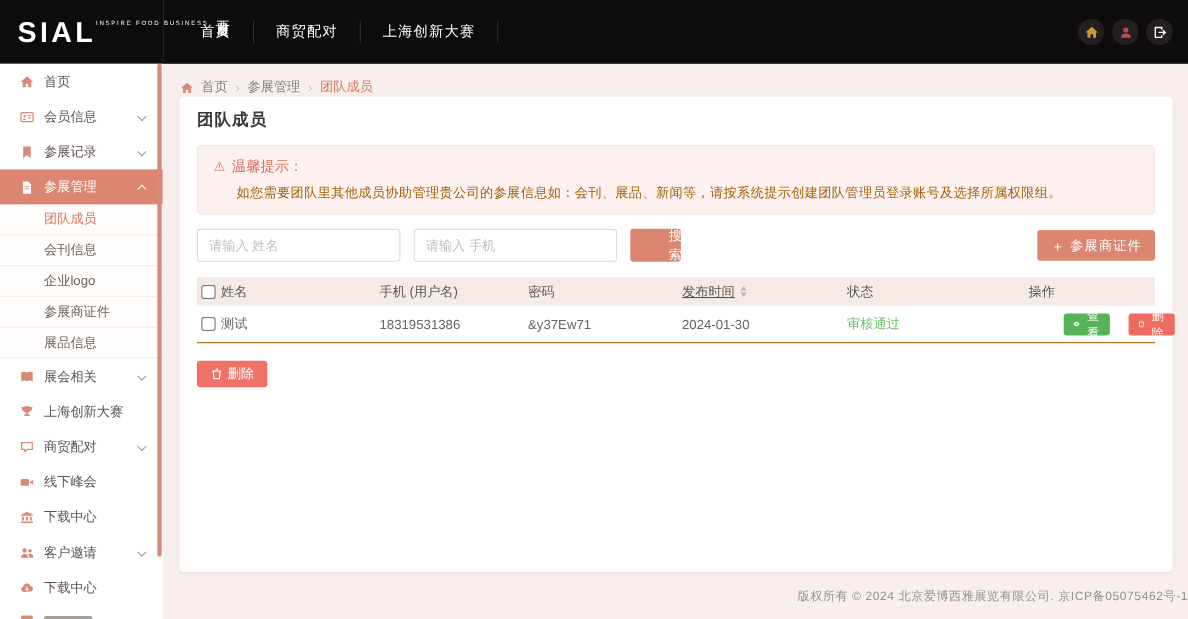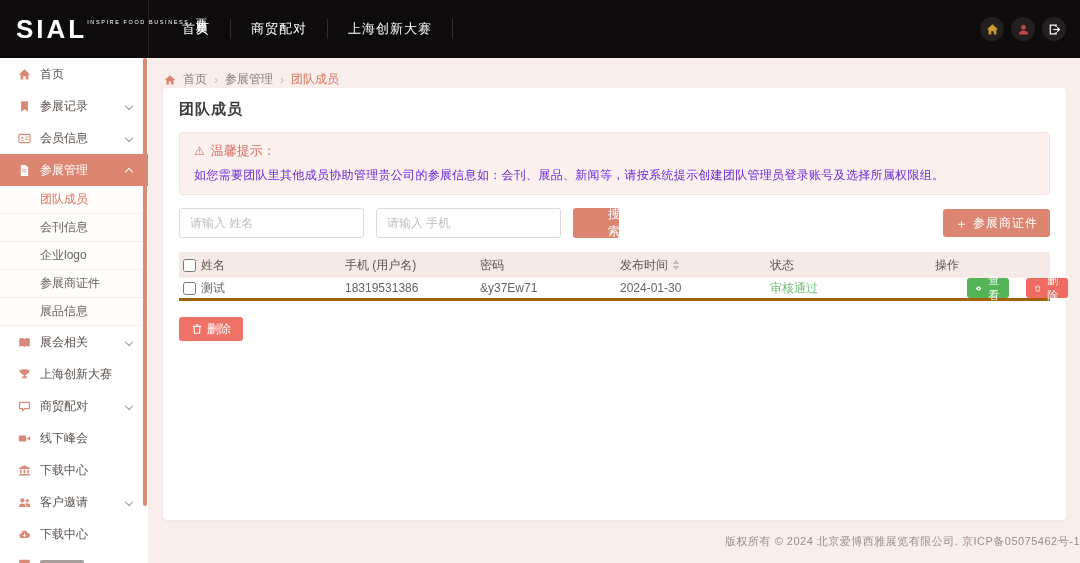--- a/index.html
+++ b/index.html
@@ -45,37 +45,37 @@
   .breadcrumb .sep { color:#CBBCB8; font-size:12px; }
   .breadcrumb .current { color:#DC7460; }
   .crumb { cursor:pointer; }
 
   .card { position:absolute; left:15px; top:30px; width:903px; height:432px; background:#fff; border-radius:4px; box-shadow:0 1px 3px rgba(120,90,85,.08); padding:0 16px; }
   .page-title { padding-top:12px; font-size:15px; font-weight:bold; color:#3A3A3A; letter-spacing:1px; }
 
   .notice { margin-top:13px; background:#FCF1EF; border:1px solid #F6E1DC; border-radius:4px; padding:9px 14px 10px; }
   .notice-title { display:flex; align-items:center; gap:6px; color:#DC6A5C; font-size:13px; }
   .warn-glyph { font-size:12px; line-height:12px; color:#DC6A5C; }
-  .notice-body { margin-top:7px; font-size:12px; color:#6d28d9; letter-spacing:.3px; }
+  .notice-body { margin-top:7px; font-size:12px; color:#a16207; letter-spacing:.3px;margin-left:21px; }
 
   .toolbar { margin-top:13px; display:flex; align-items:center; gap:12px; }
   .tb-input { width:185px; height:30px; border:1px solid #DCDCDC; border-radius:3px; padding:0 10px; font-size:12px; color:#555; background:#fff; outline:none; font-family:inherit; }
   .tb-input::placeholder { color:#BFBFBF; }
   .btn { border:none; cursor:pointer; color:#fff; border-radius:3px; font-size:12px; display:inline-flex; align-items:center; justify-content:center; gap:4px; font-family:inherit; letter-spacing:1px; }
   .btn-search { width:46px; height:30px; background:#DC8672;padding-left:37px; }
   .btn-add { margin-left:auto; height:28px; padding:0 12px; background:#DC8672; }
   .plus-glyph { font-size:13px; line-height:13px; }
 
   .table { margin-top:14px; }
   .tr { display:grid; grid-template-columns:22px 144px 135px 140px 150px 165px 1fr; align-items:center; }
   .thead { height:26px; background:#F6EAE7; font-size:12px; color:#5F5650; }
-  .tbody-row { height:23px; background:#fff; font-size:12px; color:#6A625E; border-bottom:3px solid #a16207; }
+  .tbody-row { height:34px; background:#fff; font-size:12px; color:#6A625E; border-bottom:1px solid #a16207; }
   .cell-cb { padding-left:4px; display:flex; align-items:center; }
   .cb { width:13px; height:13px; accent-color:#DC8672; cursor:pointer; }
-  .th-sort { display:flex; align-items:center; gap:5px; }
+  .th-sort { display:flex; align-items:center; gap:5px;text-decoration:underline; }
   .sort { display:inline-flex; flex-direction:column; align-items:center; cursor:pointer; }
   .sort-up { width:0; height:0; border-left:3.5px solid transparent; border-right:3.5px solid transparent; border-bottom:4px solid #C4B5B0; }
   .sort-down { width:0; height:0; border-left:3.5px solid transparent; border-right:3.5px solid transparent; border-top:4px solid #C4B5B0; margin-top:2px; }
   .status-ok { color:#6FBF73; }
   .cell-actions { display:flex; gap:17px;padding-left:32px; }
   .btn-view { height:20px; padding:0 8px; background:#55B457; font-size:11px; letter-spacing:0; }
   .btn-del-row { height:20px; padding:0 8px; background:#EE6B61; font-size:11px; letter-spacing:0; }
   .btn-del-main { margin-top:16px; height:24px; padding:0 12px; background:#EE7266; font-size:12px; letter-spacing:0; }
 
   .footer { position:absolute; left:0; right:0; bottom:14px; text-align:right; font-size:11px; color:#9C8D89; letter-spacing:.5px; }
@@ -128,37 +128,37 @@
       <span class="micon">
         <svg width="13" height="13" viewBox="0 0 16 16" fill="currentColor">
             <path d="M8 1.5L15 8h-2.2v6H9.5v-4h-3v4H3.2V8H1z"></path>
           </svg>
       </span>
       <span>首页</span>
     </div>
 
     <div class="sitem">
       <span class="micon">
-        <svg width="13" height="13" viewBox="0 0 16 16" fill="currentColor">
-            <path d="M3.8 1.5h8.4v13L8 11.3l-4.2 3.2z"></path>
-          </svg>
-      </span>
-      <span>参展记录</span>
-      <span class="chev"></span>
-    </div>
-
-    <div class="sitem">
-      <span class="micon">
         <svg width="13" height="13" viewBox="0 0 16 16">
             <rect x="1.2" y="3" width="13.6" height="10" rx="1.2" fill="none" stroke="currentColor" stroke-width="1.4"></rect>
             <circle cx="5.3" cy="7" r="1.3" fill="currentColor"></circle>
             <path d="M9 6.2h4M9 9h4M3.6 10.6h3.4" stroke="currentColor" stroke-width="1.1"></path>
           </svg>
       </span>
       <span>会员信息</span>
+      <span class="chev"></span>
+    </div>
+
+    <div class="sitem">
+      <span class="micon">
+        <svg width="13" height="13" viewBox="0 0 16 16" fill="currentColor">
+            <path d="M3.8 1.5h8.4v13L8 11.3l-4.2 3.2z"></path>
+          </svg>
+      </span>
+      <span>参展记录</span>
       <span class="chev"></span>
     </div>
 
     <div class="sitem active">
       <span class="micon">
         <svg width="13" height="13" viewBox="0 0 16 16" fill="currentColor">
             <path d="M3.5 1.2h6l3 3v10.6h-9z"></path>
             <path d="M5.5 7h5M5.5 9.5h5" stroke="#DC8672" stroke-width="1"></path>
           </svg>
       </span>

